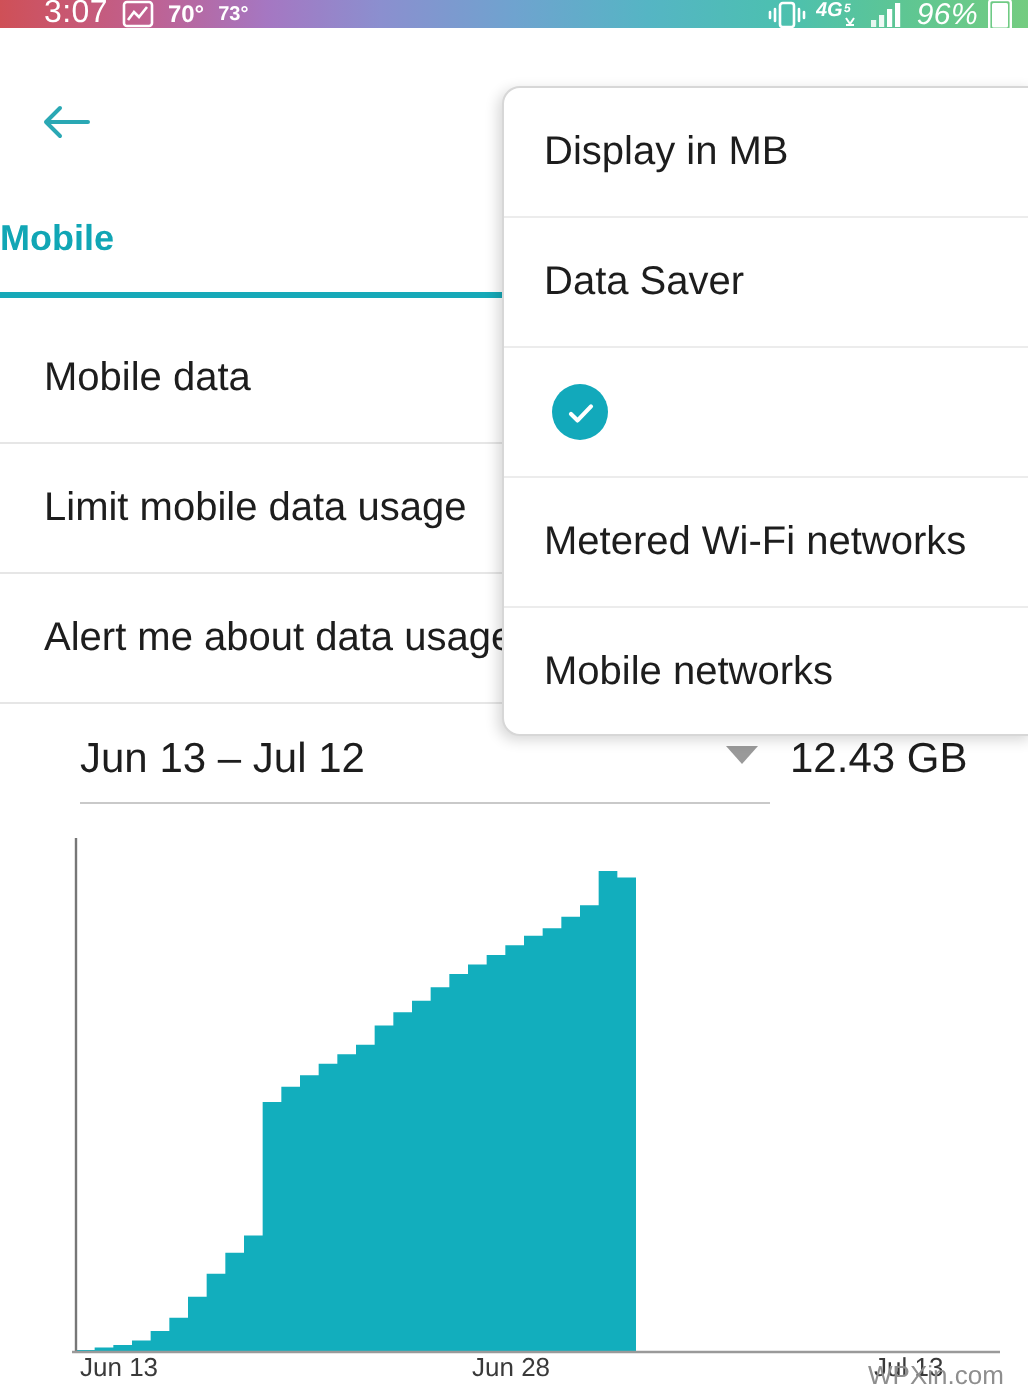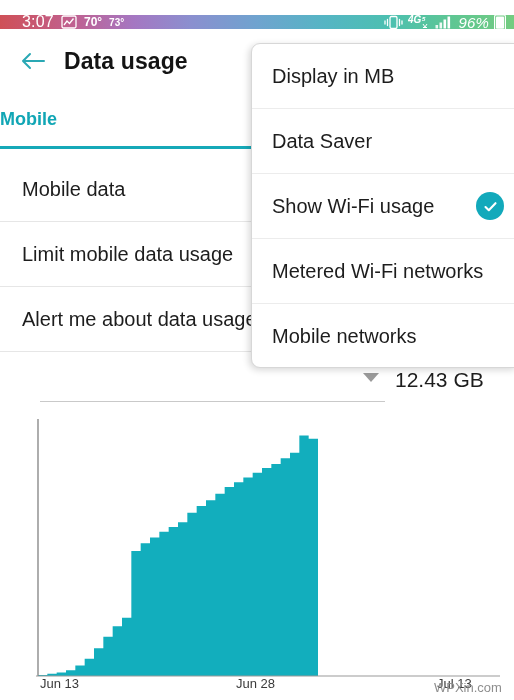--- a/index.html
+++ b/index.html
@@ -12,21 +12,20 @@
     -webkit-font-smoothing:antialiased;
   }
   
   .statusbar{
     position:absolute;left:0;top:0;width:514px;height:14px;
     background:linear-gradient(90deg,#cf5057 0%,#c0608f 14%,#a577c2 26%,#8b8fcf 37%,#6fa3cf 50%,#55b5c4 63%,#4cc0b0 76%,#5ec693 88%,#74cc80 100%);
     display:flex;align-items:center;
     color:#ffffff;
     box-sizing:border-box;
     padding:0 8px 0 22px;
-    margin-top:15px;
   }
   .sb-left{display:flex;align-items:center;gap:7px;}
   .sb-right{margin-left:auto;display:flex;align-items:center;gap:5px;font-style:italic;}
   .sb-time{font-size:16px;font-weight:400;letter-spacing:.2px;}
   .sb-temp1{font-size:12px;font-weight:bold;}
   .sb-temp2{font-size:10px;font-weight:bold;}
   .ico{display:inline-block;line-height:0;}
   
   .appbar{
     position:absolute;left:0;top:30px;width:514px;height:62px;
@@ -165,21 +164,20 @@
     </span>
   </div>
 </div>
 
 <div class="appbar">
   <div class="back-arrow">
     <svg width="26" height="22" viewBox="0 0 26 22">
         <path d="M24 11 H3 M10 4 L3 11 L10 18" stroke="#2aa8b4" stroke-width="2" fill="none" stroke-linecap="round" stroke-linejoin="round"></path>
       </svg>
   </div>
-  <div class="appbar-title">Data usage</div>
 </div>
 
 <div class="tabbar">
   <div class="tab">
     <span>Mobile</span>
   </div>
   <div class="tab-underline"></div>
 </div>
 
 <div class="settings">
@@ -189,20 +187,21 @@
   <div class="srow">
     <span>Limit mobile data usage</span>
   </div>
   <div class="srow">
     <span>Alert me about data usage</span>
   </div>
 </div>
 
 <div class="cycle-row">
   <div class="cycle-left">
+    <span class="cycle-text">Jun 13 – Jul 12</span>
     <span class="caret"></span>
   </div>
   <div class="cycle-total">12.43 GB</div>
 </div>
 
 <div class="chart-wrap">
   <svg class="chart-svg" id="usage-chart" width="514" height="286" viewBox="0 0 514 286">
       <path d="M 38 262 L 38.00 261.05 L 47.33 261.05 L 47.33 259.71 L 56.67 259.71 L 56.67 258.56 L 66.00 258.56 L 66.00 256.27 L 75.33 256.27 L 75.33 251.50 L 84.67 251.50 L 84.67 244.82 L 94.00 244.82 L 94.00 234.32 L 103.33 234.32 L 103.33 222.86 L 112.67 222.86 L 112.67 212.36 L 122.00 212.36 L 122.00 203.77 L 131.33 203.77 L 131.33 136.95 L 140.67 136.95 L 140.67 129.32 L 150.00 129.32 L 150.00 123.59 L 159.33 123.59 L 159.33 117.86 L 168.67 117.86 L 168.67 113.09 L 178.00 113.09 L 178.00 108.32 L 187.33 108.32 L 187.33 98.77 L 196.67 98.77 L 196.67 92.09 L 206.00 92.09 L 206.00 86.36 L 215.33 86.36 L 215.33 79.68 L 224.67 79.68 L 224.67 73.00 L 234.00 73.00 L 234.00 68.23 L 243.33 68.23 L 243.33 63.45 L 252.67 63.45 L 252.67 58.68 L 262.00 58.68 L 262.00 53.91 L 271.33 53.91 L 271.33 50.09 L 280.67 50.09 L 280.67 44.36 L 290.00 44.36 L 290.00 38.64 L 299.33 38.64 L 299.33 21.45 L 308.67 21.45 L 308.67 24.70 L 318.00 24.70 L 318.00 262 Z" fill="#12aebd"></path>
       <line x1="38" y1="5" x2="38" y2="262" stroke="#777" stroke-width="1.2"></line>
       <line x1="36" y1="262" x2="500" y2="262" stroke="#9a9a9a" stroke-width="1.2"></line>
@@ -216,21 +215,20 @@
 <div class="watermark">WPXin.com</div>
 
 <div class="menu">
   <div class="mitem">
     <span class="mitem-label">Display in MB</span>
   </div>
   <div class="mitem">
     <span class="mitem-label">Data Saver</span>
   </div>
   <div class="mitem">
-    <span class="mitem-label">Show Wi-Fi usage</span>
     <span class="check-circle">
       <svg width="17" height="17" viewBox="0 0 17 17">
           <polyline points="3.5,9 6.8,12.2 13.5,5.2" fill="none" stroke="#ffffff" stroke-width="2.1" stroke-linecap="round" stroke-linejoin="round"></polyline>
         </svg>
     </span>
   </div>
   <div class="mitem">
     <span class="mitem-label">Metered Wi-Fi networks</span>
   </div>
   <div class="mitem">

